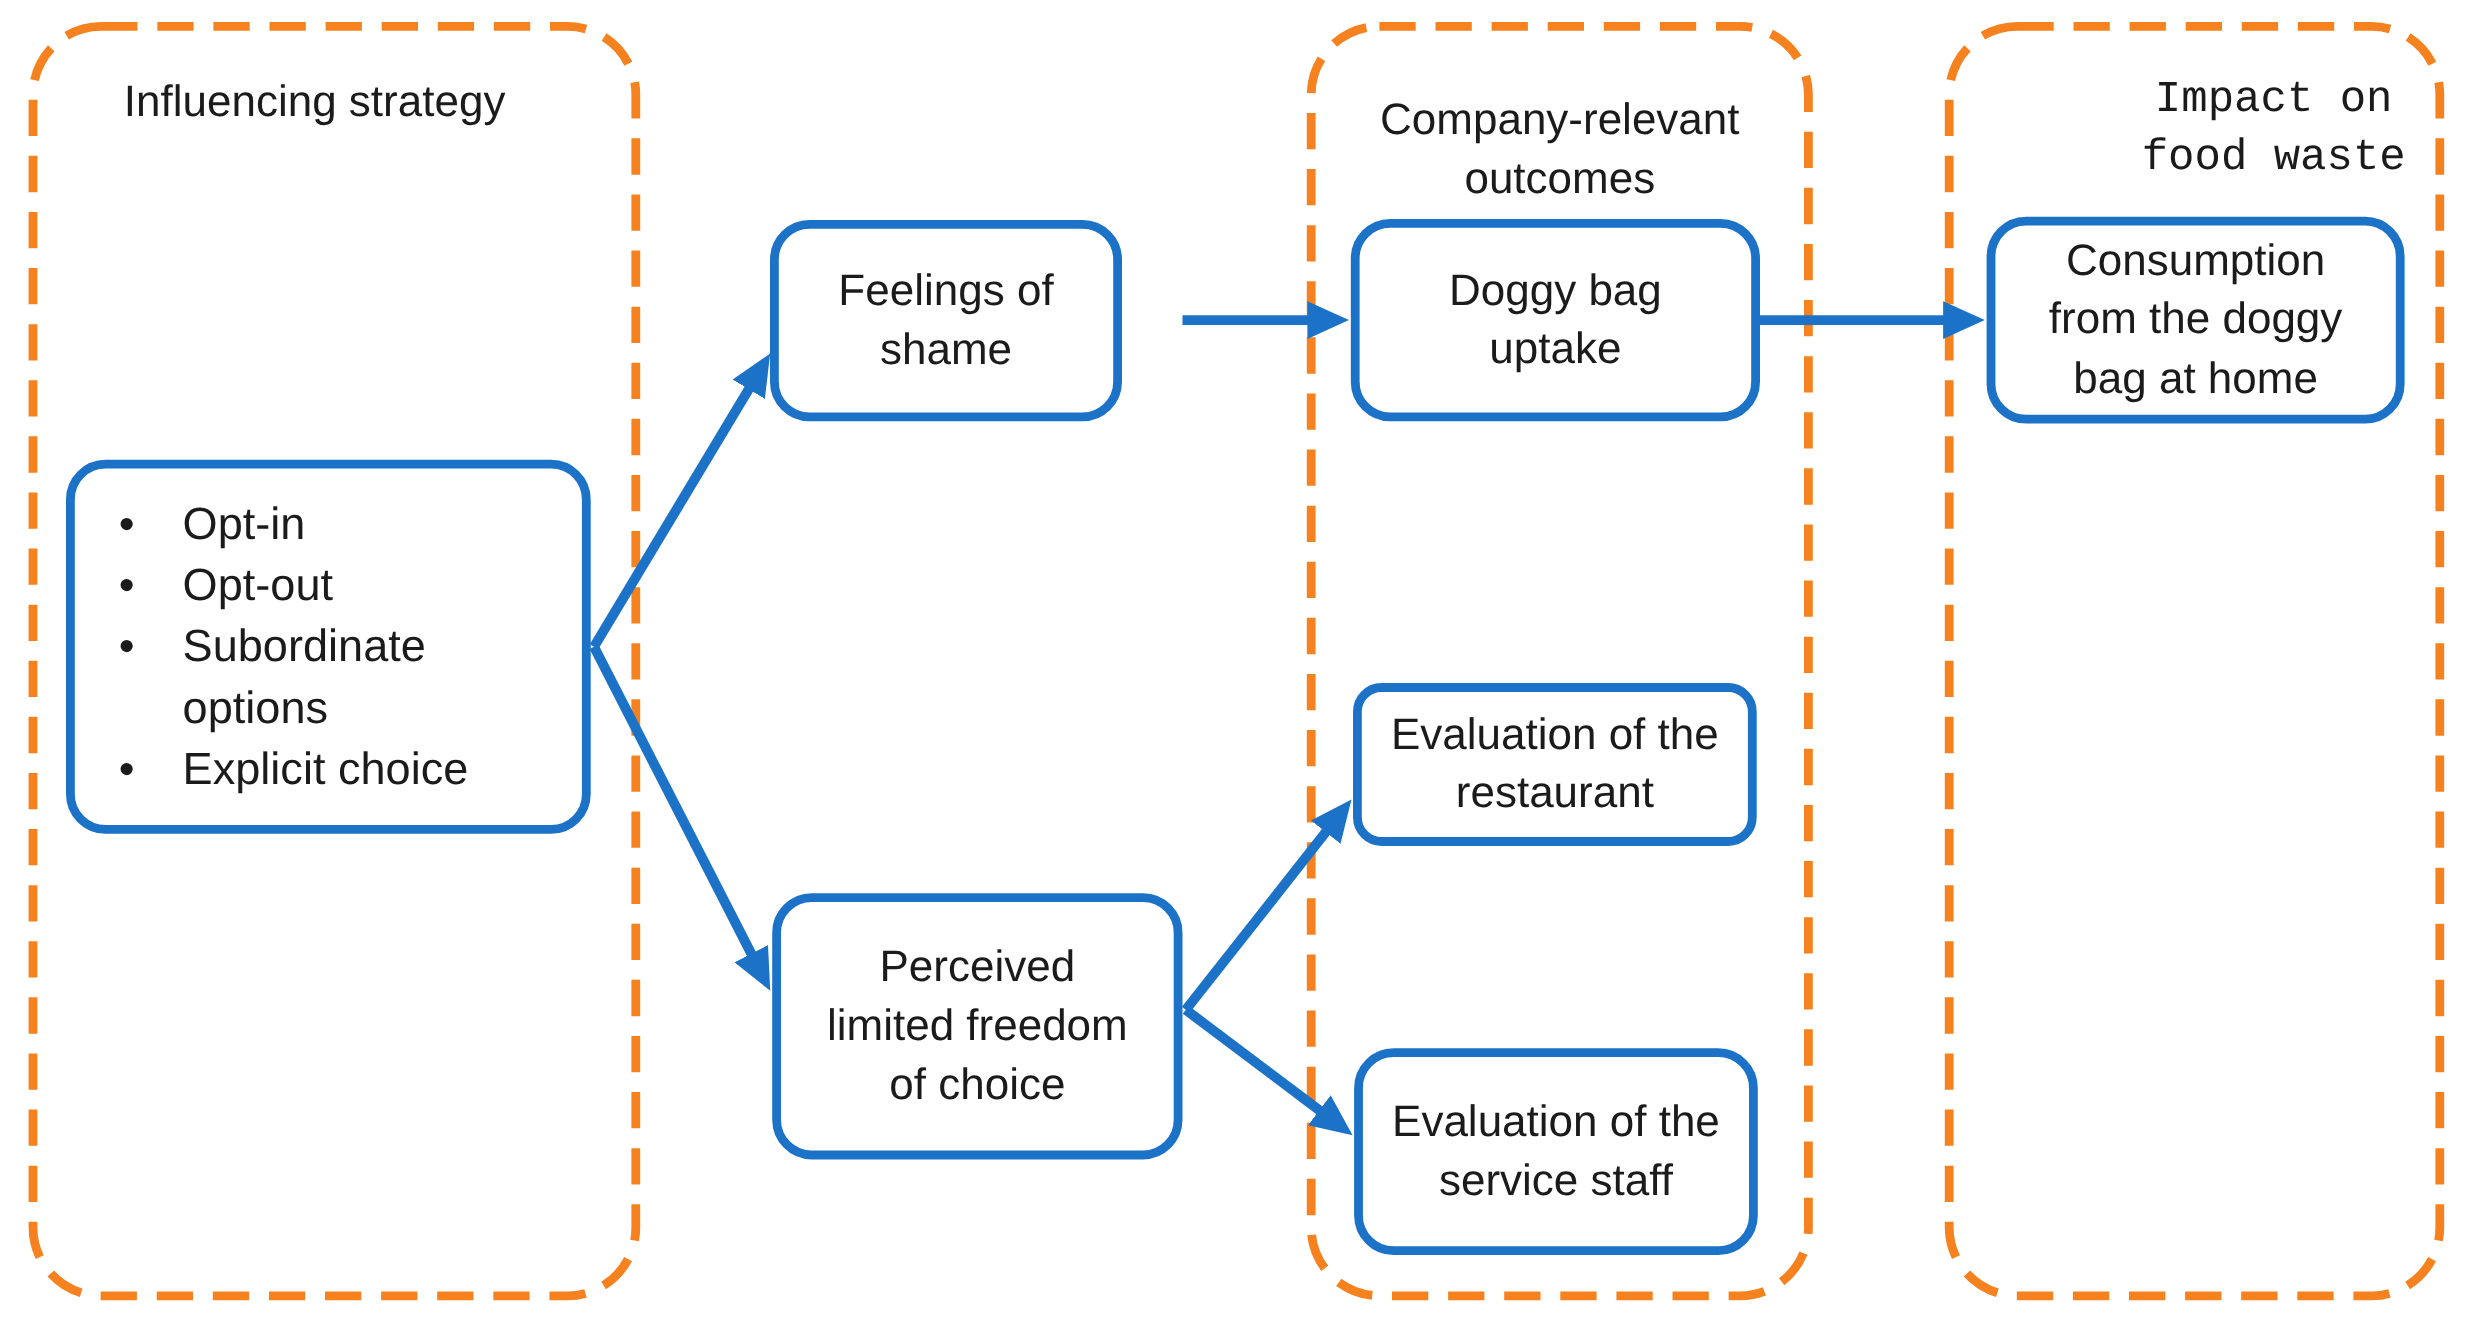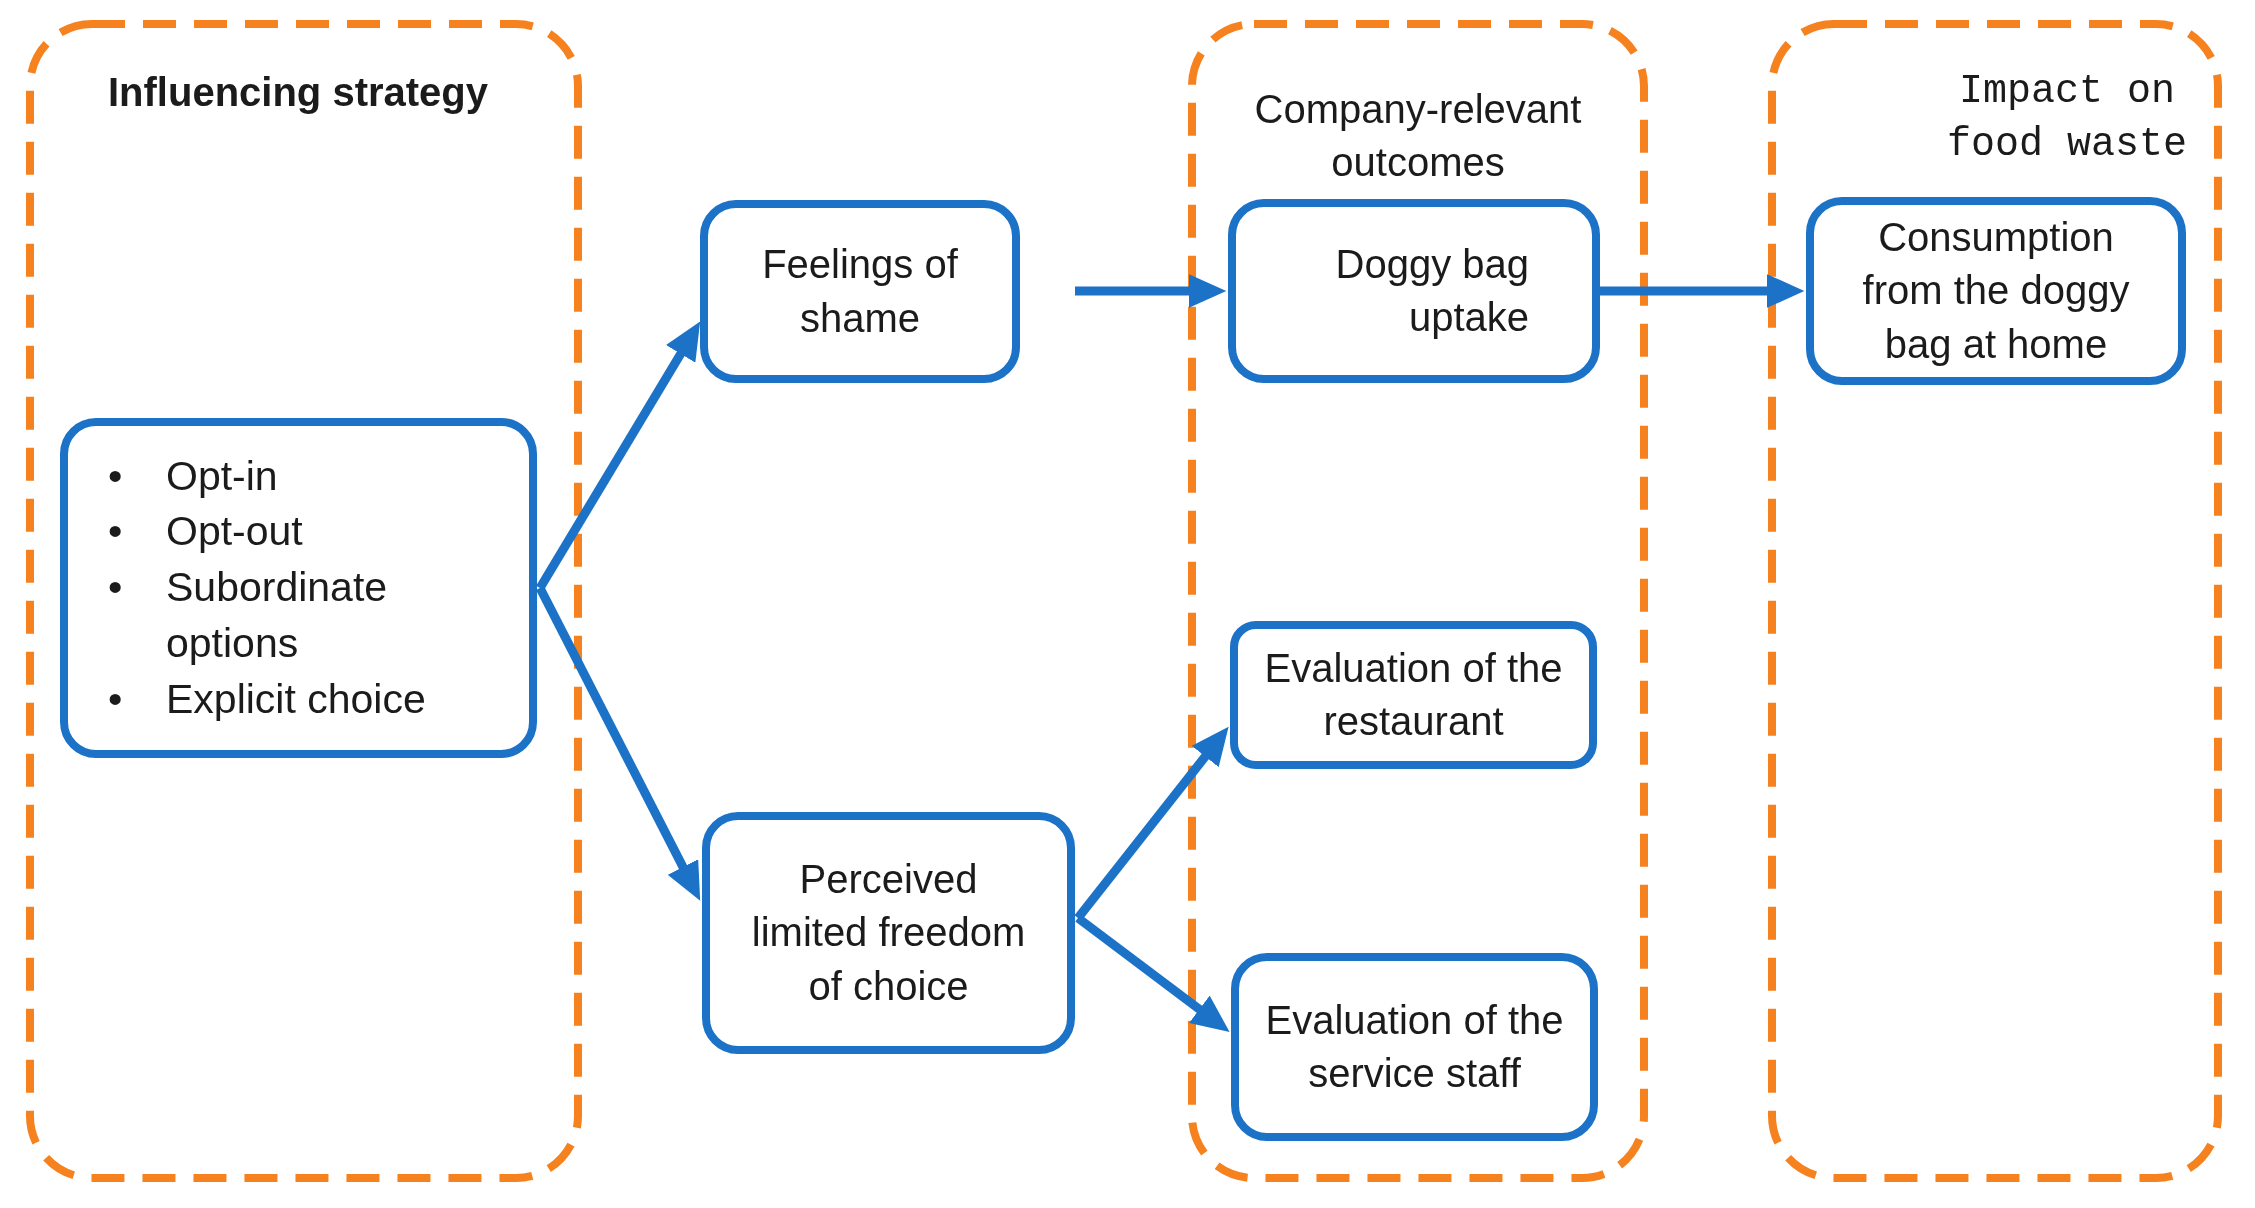--- a/index.html
+++ b/index.html
@@ -84,21 +84,21 @@
     <rect class="panel" x="1772" y="24" width="446" height="1154" rx="62"></rect>
 
     <path class="arrow" d="M540,588 L683,350" marker-end="url(#ah)"></path>
     <path class="arrow" d="M540,588 L685,871" marker-end="url(#ah)"></path>
     <path class="arrow" d="M1075,291 L1193,291" marker-end="url(#ah)"></path>
     <path class="arrow" d="M1600,291 L1771,291" marker-end="url(#ah)"></path>
     <path class="arrow" d="M1078,918 L1208,753" marker-end="url(#ah)"></path>
     <path class="arrow" d="M1078,918 L1203,1012" marker-end="url(#ah)"></path>
   </svg>
 
-  <div class="panel-title" style="left:24px;top:66px;width:548px;font-weight:bold;">
+  <div class="panel-title" style="left:12px;top:66px;width:548px;">
     <span class="tspan">Influencing strategy</span>
   </div>
   <div class="panel-title" style="left:1192px;top:66px;width:452px;">
     <span class="tspan w390">Company-relevant outcomes</span>
   </div>
   <div class="panel-title" style="left:1844px;top:66px;width:446px;font-family:Liberation Mono, monospace;">
     <span class="tspan w320">Impact on food waste</span>
   </div>
 
   <div class="bullets" style="left:60px;top:418px;width:477px;height:340px;">
@@ -120,21 +120,21 @@
     </div>
   </div>
 
   <div class="node" style="left:700px;top:200px;width:320px;height:183px;">
     <span class="label w250">Feelings of shame</span>
   </div>
   <div class="node" style="left:702px;top:812px;width:373px;height:242px;">
     <span class="label w300">Perceived limited freedom of choice</span>
   </div>
 
-  <div class="node" style="left:1228px;top:199px;width:372px;height:184px;text-align:right;">
+  <div class="node" style="left:1228px;top:199px;width:372px;height:184px;">
     <span class="label w230">Doggy bag uptake</span>
   </div>
   <div class="node" style="left:1230px;top:621px;width:367px;height:148px;border-radius:26px;">
     <span class="label w340">Evaluation of the restaurant</span>
   </div>
   <div class="node" style="left:1231px;top:953px;width:367px;height:188px;">
     <span class="label w340">Evaluation of the service staff</span>
   </div>
 
   <div class="node" style="left:1806px;top:197px;width:380px;height:188px;">

